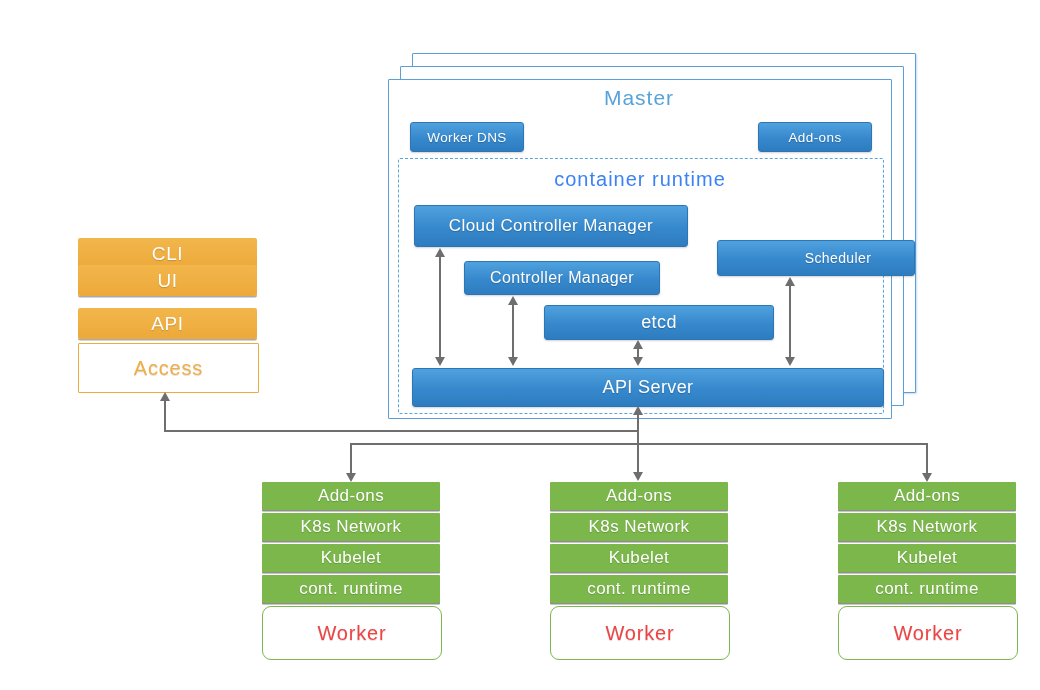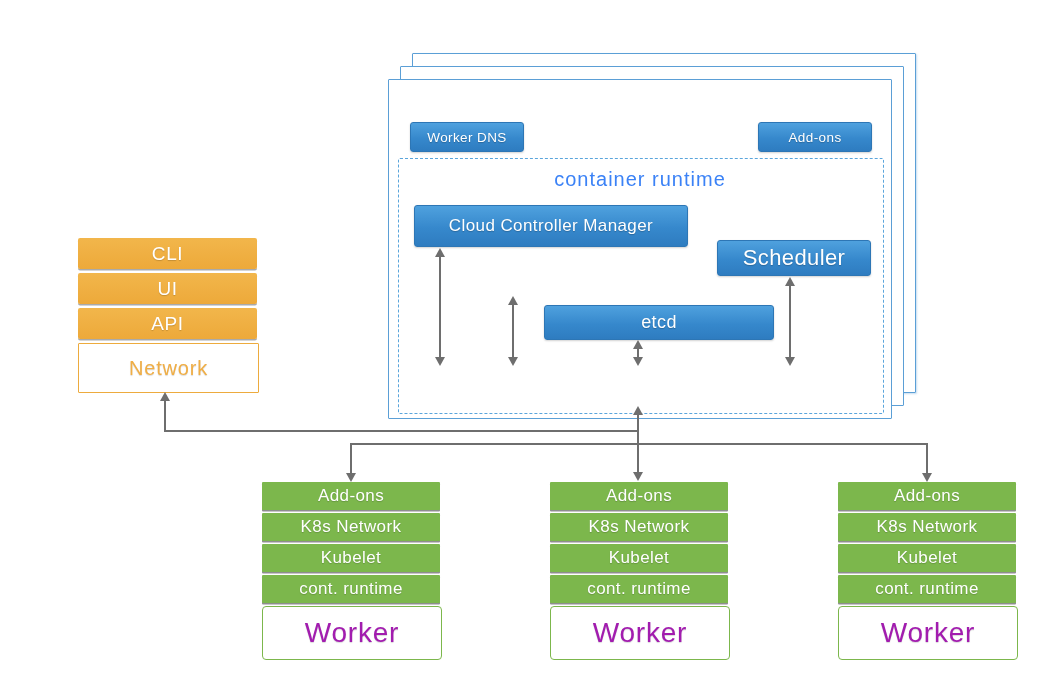--- a/index.html
+++ b/index.html
@@ -53,50 +53,53 @@
   .green-row{
     position:absolute;width:178px;height:28px;
     display:flex;align-items:center;justify-content:center;
     background:#7cb74c;border-radius:1px;color:#ffffff;font-size:17px;
     letter-spacing:.4px;text-shadow:0 1px 1px rgba(0,0,0,.18);
     box-shadow:0 1.5px 0 #8e8e8e;
   }
   .worker-node{
     position:absolute;width:178px;height:52px;
     display:flex;align-items:center;justify-content:center;
-    background:#ffffff;border:1.5px solid #7cb74c;border-radius:4px;
-    color:#a21caf;font-size:28px;letter-spacing:.8px;
+    background:#ffffff;border:1.5px solid #7cb74c;border-radius:9px;
+    color:#ef4444;font-size:20px;letter-spacing:.8px;
     text-shadow:0 1px 1px rgba(0,0,0,.15);
   }
   
   .h-line,.v-line{position:absolute;background:#6e6e6e;}
   .h-line{height:2px;}
   .v-line{width:2px;}
   .arr{position:absolute;width:0;height:0;border-left:5px solid transparent;border-right:5px solid transparent;}
   .arr-up{border-bottom:9px solid #6e6e6e;}
   .arr-down{border-top:9px solid #6e6e6e;}
 </style>
 </head>
 <body>
 
 <div id="canvas">
 
   <div class="page shadowed" style="left:412px;top:53px;"></div>
   <div class="page" style="left:400px;top:66px;"></div>
   <div class="page" style="left:388px;top:79px;"></div>
+  <div class="master-title">Master</div>
 
   <div class="blue-node" style="left:410px;top:122px;width:112px;height:28px;font-size:13.5px;">Worker DNS</div>
   <div class="blue-node" style="left:758px;top:122px;width:112px;height:28px;font-size:13.5px;">Add-ons</div>
 
   <div class="dashed-box"></div>
   <div class="cr-title">container runtime</div>
 
   <div class="blue-node" style="left:414px;top:205px;width:272px;height:40px;font-size:17px;text-align:right;">Cloud Controller Manager</div>
-  <div class="blue-node" style="left:717px;top:240px;width:152px;height:34px;font-size:22px;">Scheduler</div>
+  <div class="blue-node" style="left:464px;top:261px;width:194px;height:32px;font-size:16px;">Controller Manager</div>
+  <div class="blue-node" style="left:717px;top:240px;width:152px;height:34px;font-size:14px;padding-left:44px;">Scheduler</div>
   <div class="blue-node" style="left:524px;top:305px;width:228px;height:33px;font-size:18px;margin-left:20px;">etcd</div>
+  <div class="blue-node" style="left:412px;top:368px;width:470px;height:37px;font-size:18px;">API Server</div>
 
   <div>
     <div class="arr arr-up" style="left:435px;top:248px;"></div>
     <div class="v-line" style="left:439px;top:255px;height:104px;"></div>
     <div class="arr arr-down" style="left:435px;top:357px;"></div>
   </div>
   <div>
     <div class="arr arr-up" style="left:508px;top:296px;"></div>
     <div class="v-line" style="left:512px;top:303px;height:56px;"></div>
     <div class="arr arr-down" style="left:508px;top:357px;"></div>
@@ -107,23 +110,23 @@
     <div class="arr arr-down" style="left:633px;top:357px;"></div>
   </div>
   <div>
     <div class="arr arr-up" style="left:785px;top:277px;"></div>
     <div class="v-line" style="left:789px;top:284px;height:75px;"></div>
     <div class="arr arr-down" style="left:785px;top:357px;"></div>
   </div>
 
   <div>
     <div class="orange-row" style="top:238px;">CLI</div>
-    <div class="orange-row" style="top:273px;">UI</div>
+    <div class="orange-row" style="top:265px;">UI</div>
     <div class="orange-row" style="top:308px;">API</div>
-    <div class="access-node">Network</div>
+    <div class="access-node">Access</div>
   </div>
 
   <div>
     <div class="green-row" style="left:262px;top:482px;">Add-ons</div>
     <div class="green-row" style="left:262px;top:513px;">K8s Network</div>
     <div class="green-row" style="left:262px;top:544px;">Kubelet</div>
     <div class="green-row" style="left:262px;top:575px;">cont. runtime</div>
     <div class="worker-node" style="left:262px;top:606px;">Worker</div>
   </div>
 

